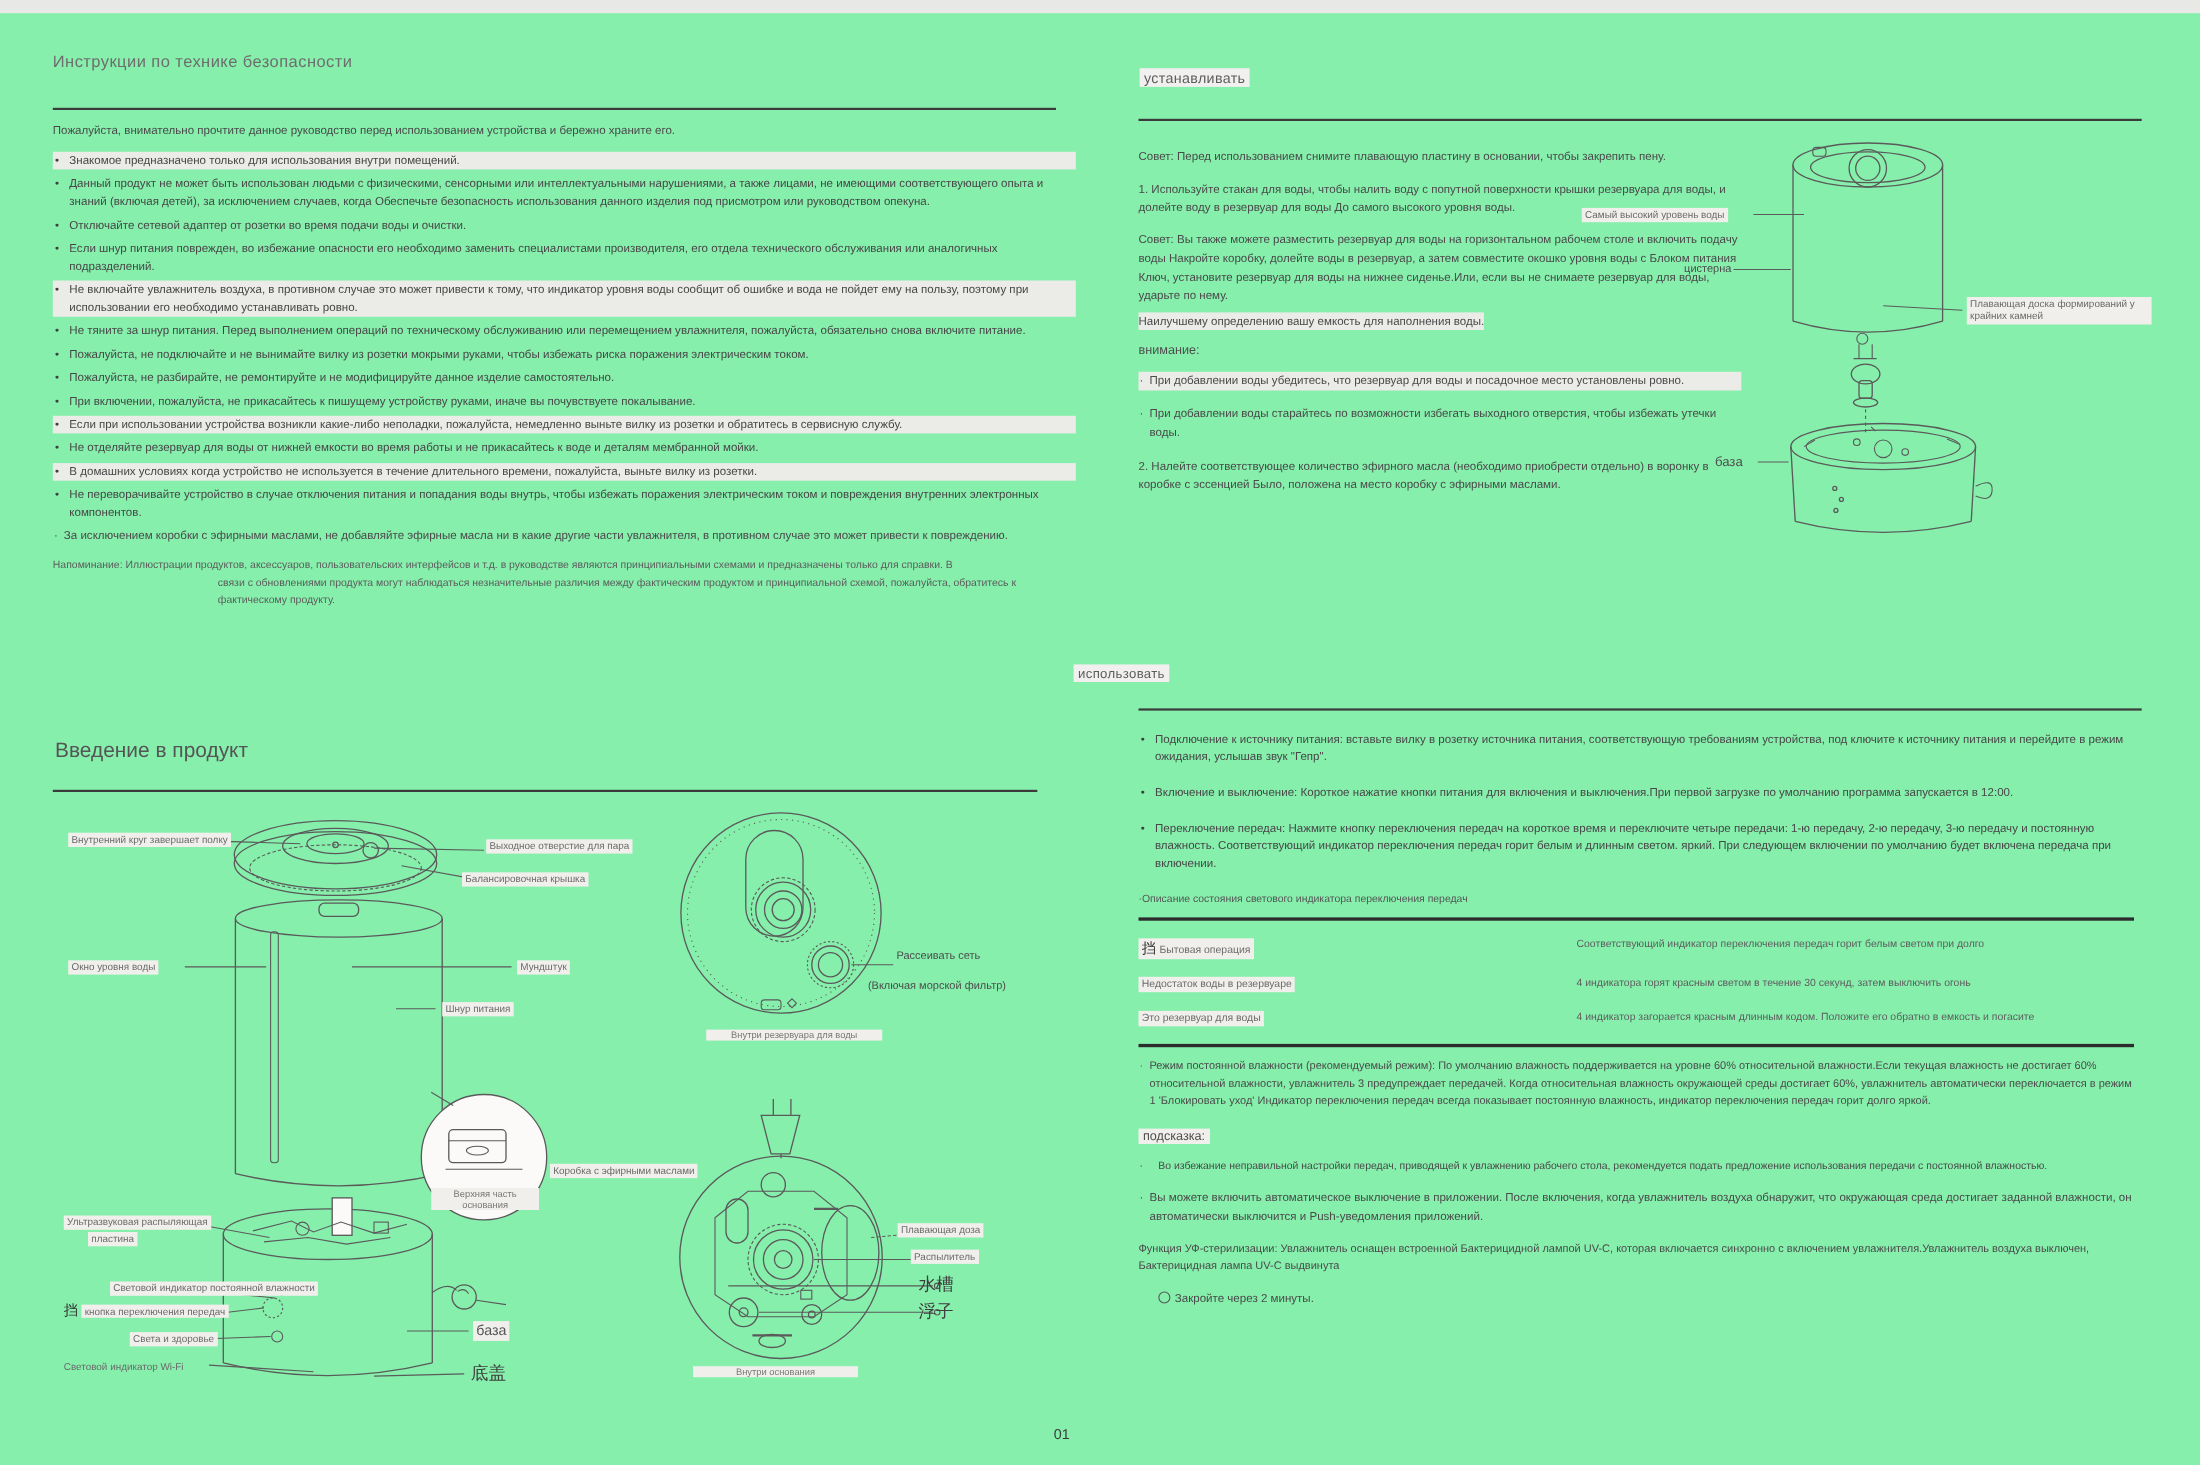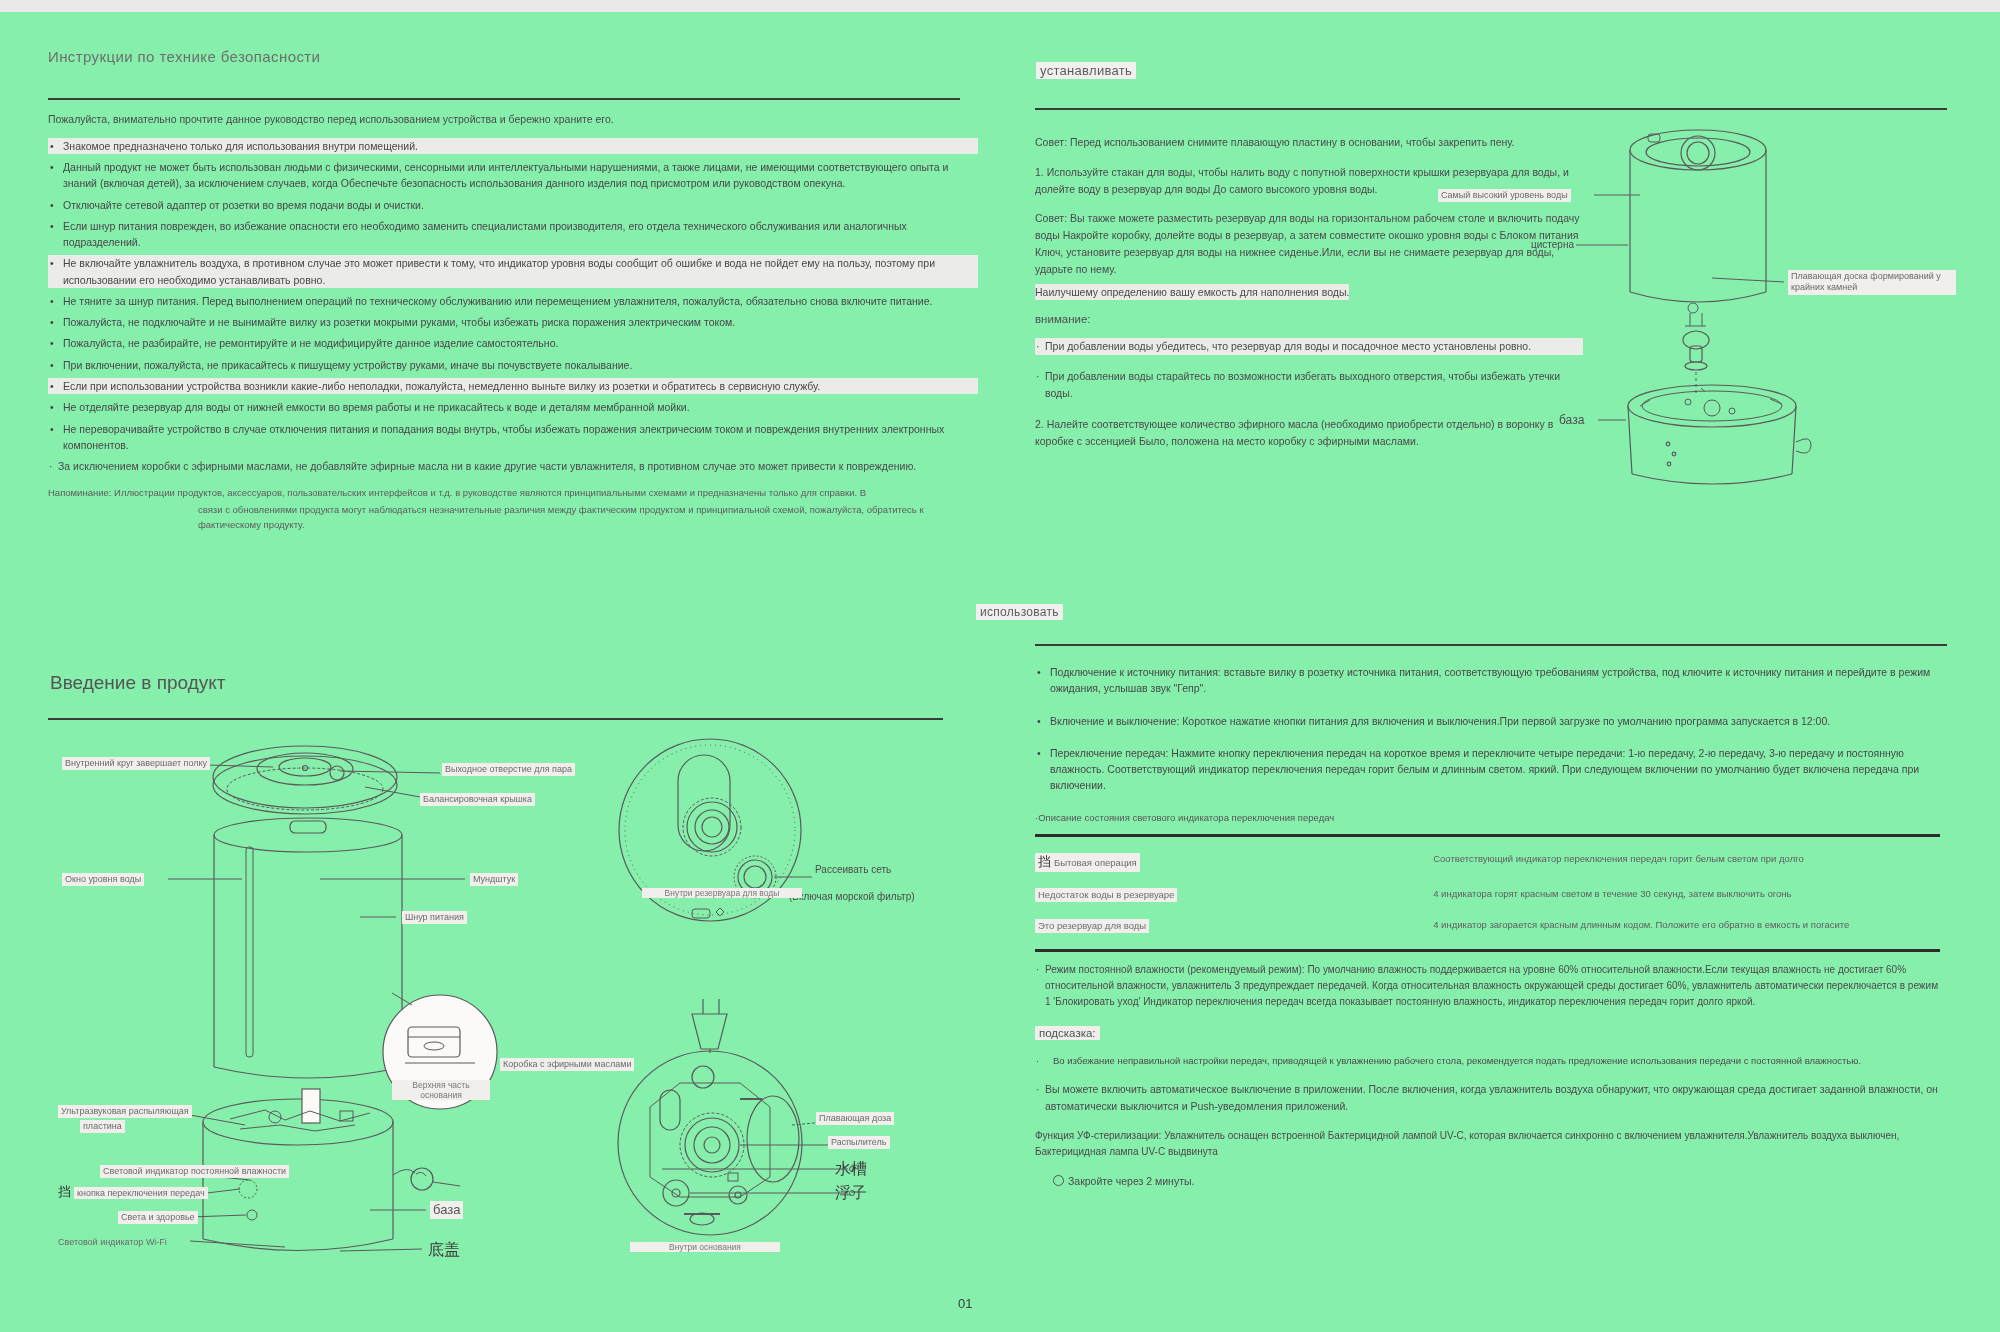--- a/index.html
+++ b/index.html
@@ -62,20 +62,21 @@
       <li>Данный продукт не может быть использован людьми с физическими, сенсорными или интеллектуальными нарушениями, а также лицами, не имеющими соответствующего опыта и знаний (включая детей), за исключением случаев, когда Обеспечьте безопасность использования данного изделия под присмотром или руководством опекуна.</li>
       <li>Отключайте сетевой адаптер от розетки во время подачи воды и очистки.</li>
       <li>Если шнур питания поврежден, во избежание опасности его необходимо заменить специалистами производителя, его отдела технического обслуживания или аналогичных подразделений.</li>
       <li class="hl">Не включайте увлажнитель воздуха, в противном случае это может привести к тому, что индикатор уровня воды сообщит об ошибке и вода не пойдет ему на пользу, поэтому при использовании его необходимо устанавливать ровно.</li>
       <li>Не тяните за шнур питания. Перед выполнением операций по техническому обслуживанию или перемещением увлажнителя, пожалуйста, обязательно снова включите питание.</li>
       <li>Пожалуйста, не подключайте и не вынимайте вилку из розетки мокрыми руками, чтобы избежать риска поражения электрическим током.</li>
       <li>Пожалуйста, не разбирайте, не ремонтируйте и не модифицируйте данное изделие самостоятельно.</li>
       <li>При включении, пожалуйста, не прикасайтесь к пишущему устройству руками, иначе вы почувствуете покалывание.</li>
       <li class="hl">Если при использовании устройства возникли какие-либо неполадки, пожалуйста, немедленно выньте вилку из розетки и обратитесь в сервисную службу.</li>
       <li>Не отделяйте резервуар для воды от нижней емкости во время работы и не прикасайтесь к воде и деталям мембранной мойки.</li>
+      <li class="hl">В домашних условиях когда устройство не используется в течение длительного времени, пожалуйста, выньте вилку из розетки.</li>
       <li>Не переворачивайте устройство в случае отключения питания и попадания воды внутрь, чтобы избежать поражения электрическим током и повреждения внутренних электронных компонентов.</li>
     </ul>
     <p class="body-txt dot-line">За исключением коробки с эфирными маслами, не добавляйте эфирные масла ни в какие другие части увлажнителя, в противном случае это может привести к повреждению.</p>
     <p class="note-txt" style="margin-bottom:2px;">Напоминание: Иллюстрации продуктов, аксессуаров, пользовательских интерфейсов и т.д. в руководстве являются принципиальными схемами и предназначены только для справки. В</p>
     <p class="note-txt indent">связи с обновлениями продукта могут наблюдаться незначительные различия между фактическим продуктом и принципиальной схемой, пожалуйста, обратитесь к фактическому продукту.</p>
   </div>
   <div class="rule" style="left:48px;top:86px;width:912px;"></div>
 
   <h2 class="h-sec abs" style="left:50px;top:660px;">Введение в продукт</h2>
   <div class="rule" style="left:48px;top:706px;width:895px;"></div>
@@ -196,21 +197,21 @@
   <div class="lbl" style="left:100px;top:1153px;">Световой индикатор постоянной влажности</div>
   <div class="abs" style="left:58px;top:1170px;">
     <span class="glyph-big">挡</span><span class="lbl" style="position:static;">кнопка переключения передач</span>
   </div>
   <div class="lbl" style="left:118px;top:1199px;">Света и здоровье</div>
   <div class="lbl nobg" style="left:55px;top:1224px;">Световой индикатор Wi-Fi</div>
   <div class="lbl lbl-base" style="left:430px;top:1189px;">база</div>
   <div class="lbl lbl-zh" style="left:425px;top:1227px;">底盖</div>
   <div class="lbl nobg dark" style="left:812px;top:851px;font-size:10px;">Рассеивать сеть</div>
   <div class="lbl nobg dark" style="left:786px;top:878px;font-size:10px;">(Включая морской фильтр)</div>
-  <div class="cap abs" style="left:642px;top:876px;width:160px;">Внутри резервуара для воды</div>
+  <div class="cap abs" style="left:642px;top:924px;width:160px;">Внутри резервуара для воды</div>
   <div class="lbl" style="left:816px;top:1100px;">Плавающая доза</div>
   <div class="lbl" style="left:828px;top:1124px;">Распылитель</div>
   <div class="lbl lbl-zh" style="left:832px;top:1146px;">水槽</div>
   <div class="lbl lbl-zh" style="left:832px;top:1170px;">浮子</div>
   <div class="cap abs" style="left:630px;top:1230px;width:150px;text-align:center;">Внутри основания</div>
 
   <h3 class="h-sub abs" style="left:1036px;top:50px;">устанавливать</h3>
   <div class="rule" style="left:1035px;top:96px;width:912px;"></div>
 
   <div class="abs r-flow" style="left:1035px;top:122px;width:548px;">

